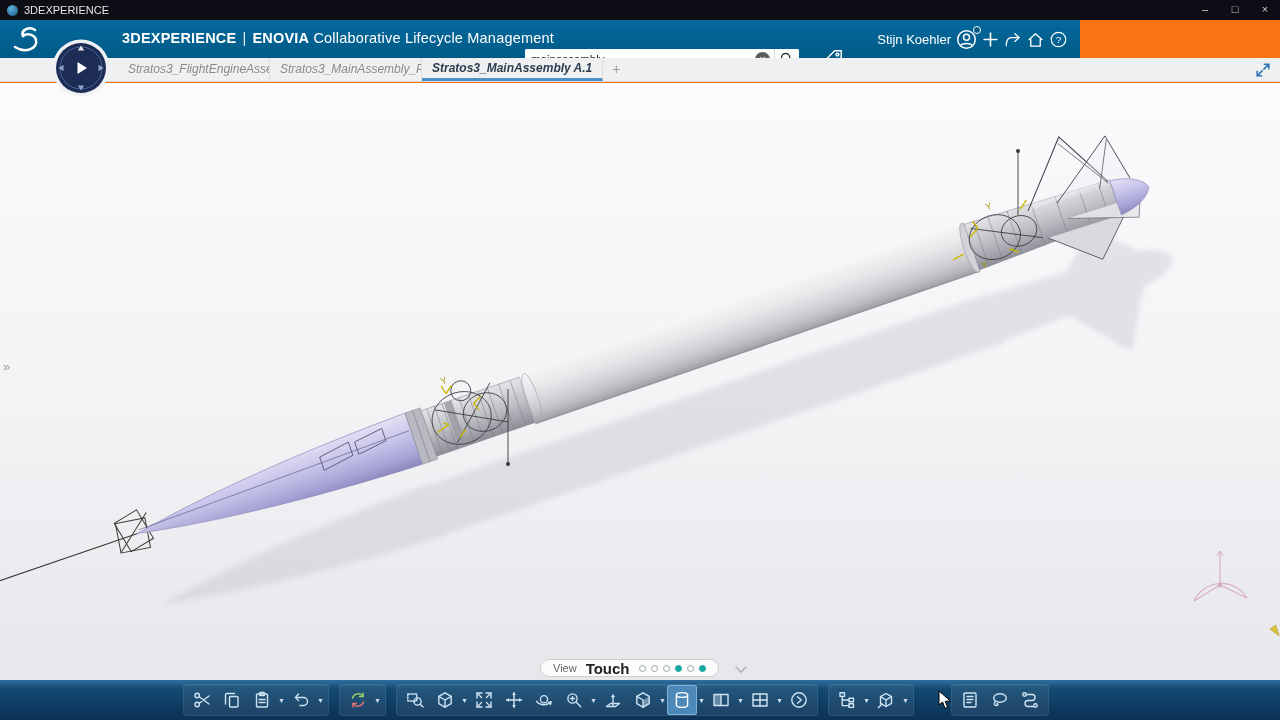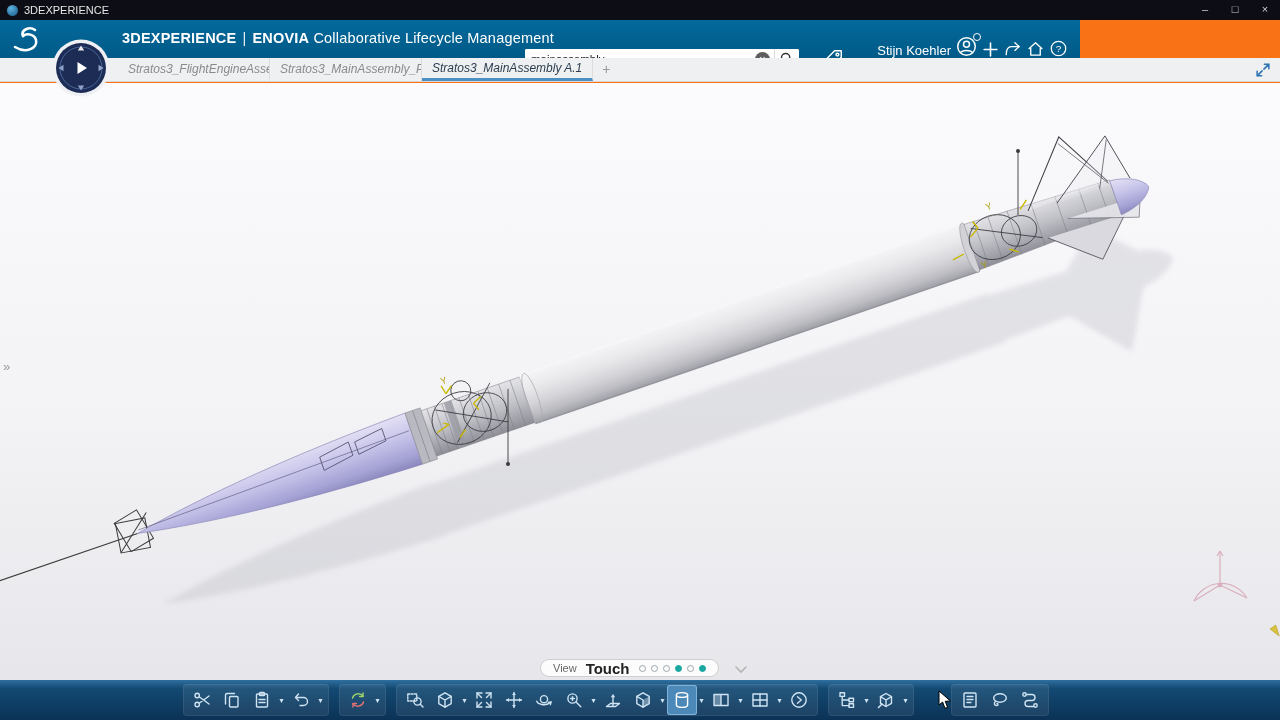--- a/index.html
+++ b/index.html
@@ -24,33 +24,33 @@
   .h-title .sep { margin:0 6px; opacity:.9; }
   .searchwrap { position:absolute; left:525px; top:29px; height:20px; display:flex; align-items:center;
                 background:#fff; border-radius:2px; overflow:hidden; }
   .searchwrap input { width:230px; height:20px; border:0; outline:none; padding:0 6px; font-size:11.5px;
                       color:#222; font-family:"Liberation Sans",sans-serif; }
   .clear-btn { width:15px; height:15px; border-radius:50%; background:#5d5d5d; color:#fff; font-size:11px;
                line-height:14px; text-align:center; margin-right:4px; cursor:default; }
   .search-btn { width:25px; height:20px; border-left:1px solid #d9d9d9; display:flex; align-items:center;
                 justify-content:center; background:#fff; cursor:default; }
   .tag-btn { position:absolute; left:822px; top:28px; width:24px; height:22px; cursor:default; }
-  .h-right { position:absolute; right:12px; top:0; height:38px; display:flex; align-items:flex-end; gap:4px; }
+  .h-right { position:absolute; right:12px; top:0; height:38px; display:flex; align-items:center; gap:4px; }
   .h-user { font-size:13px; white-space:nowrap; }
   .avatar { position:relative; width:23px; height:23px; }
   .avatar .badge { position:absolute; right:-3px; top:-2px; width:8px; height:8px; border-radius:50%;
                    background:#005a87; border:1.4px solid #fff; }
   .h-icon { display:flex; align-items:center; justify-content:center; cursor:default; }
 
   
   .tabstrip { position:absolute; left:0; top:58px; width:1280px; height:24px; background:#eef0f1;
               border-bottom:1px solid #d7d7d7; display:flex; align-items:stretch; padding-left:118px; }
   .tab { font-style:italic; font-size:12px; color:#8a8a8a; padding:0 10px; line-height:22px;
          border-right:1px solid #dddddd; white-space:nowrap; overflow:hidden; width:152px; cursor:default; }
-  .tab.active { width:auto; color:#2c3e50; font-weight:normal; border-bottom:3px solid #4a90c4; line-height:20px; }
+  .tab.active { width:auto; color:#2c3e50; font-weight:bold; border-bottom:3px solid #4a90c4; line-height:20px; }
   .add-tab { font-size:14px; color:#9a9a9a; padding:0 9px; line-height:22px; cursor:default; }
   .expand-btn { position:absolute; right:8px; top:3px; width:18px; height:18px; cursor:default; }
 
   
   .viewport { position:absolute; left:0; top:83px; width:1280px; height:597px;
               background:linear-gradient(180deg,#fbfbfd 0%,#f3f3f6 55%,#e7e7eb 100%); }
   .scene { position:absolute; left:0; top:0; }
   .panel-expander { position:absolute; left:3px; top:276px; color:#9a9aa0; font-size:13px; cursor:default; }
   .mode-pill { position:absolute; left:540px; top:576px; height:18px; display:flex; align-items:center;
                gap:9px; padding:0 12px; background:rgba(253,253,253,.95); border:1px solid #cfcfcf;

